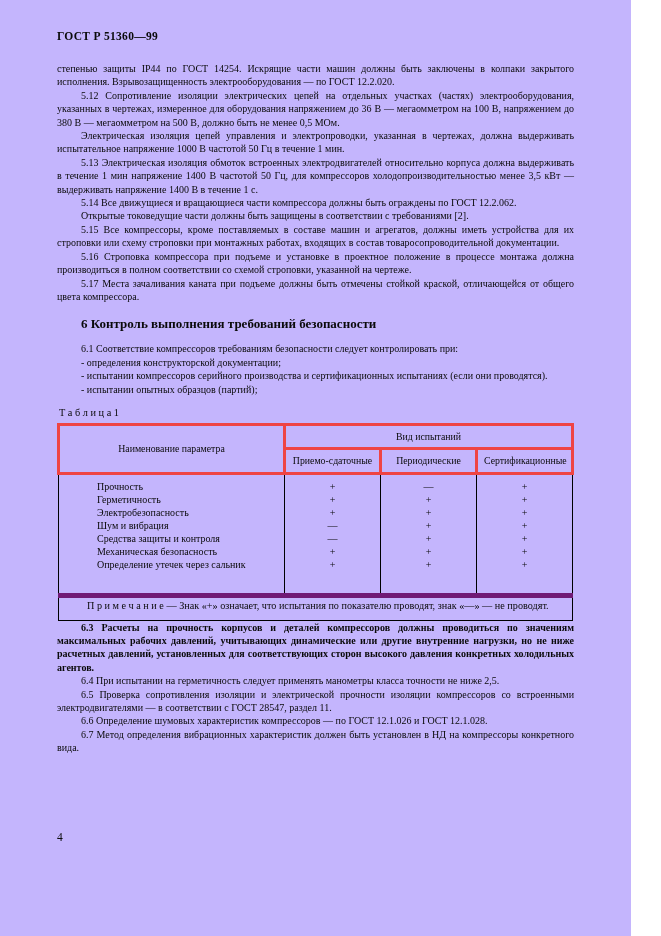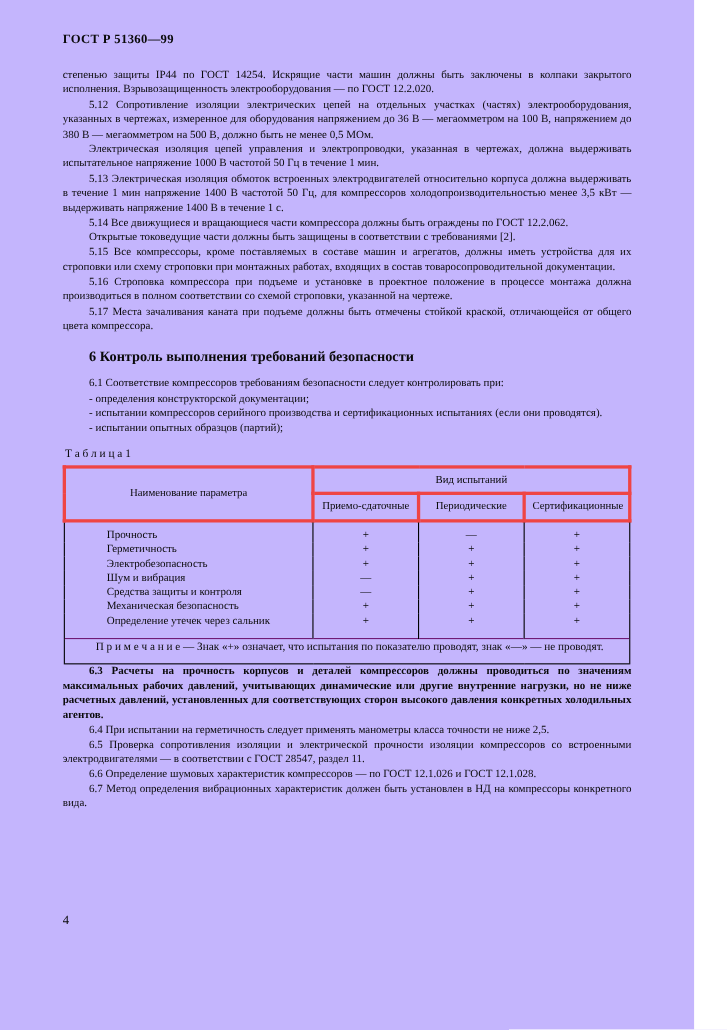--- a/index.html
+++ b/index.html
@@ -17,23 +17,23 @@
   table.t1 { border-collapse: collapse; width: 100%; table-layout: fixed; border: 1.4px solid #000; }
   .t1 th {
     font-weight: normal; font-size: 9.8px; text-align: center; vertical-align: middle;
     padding: 5px 6px; border: 3px solid #ef4444; line-height: 11.5px;
   }
   .t1 col.c-name { width: 226px; }
   .t1 td { font-size: 10px; line-height: 13px; border-left: 1px solid #000; border-right: 1px solid #000; padding: 0 4px; }
   .t1 td.nm { padding-left: 38px; text-align: left; }
   .t1 td.val { text-align: center; }
   .t1 tr.first td { padding-top: 5px; }
-  .t1 tr.last td { padding-bottom: 9px; }
+  .t1 tr.last td { padding-bottom: 22px; }
   .t1 tr.noterow td {
-    border-top: 1px solid #701a75; font-size: 10.2px; padding: 2px 8px 7px 8px;
+    border-top: 5px solid #701a75; font-size: 10.2px; padding: 2px 8px 7px 8px;
     text-align: justify; text-indent: 20px; line-height: 12.6px;
   }
   .after-table { margin-top: 14px; font-weight: bold; }
   .page-num { position: absolute; left: 57px; top: 831px; font-size: 11.5px; }
 </style>
 </head>
 <body>
 
 <div class="page">
 

